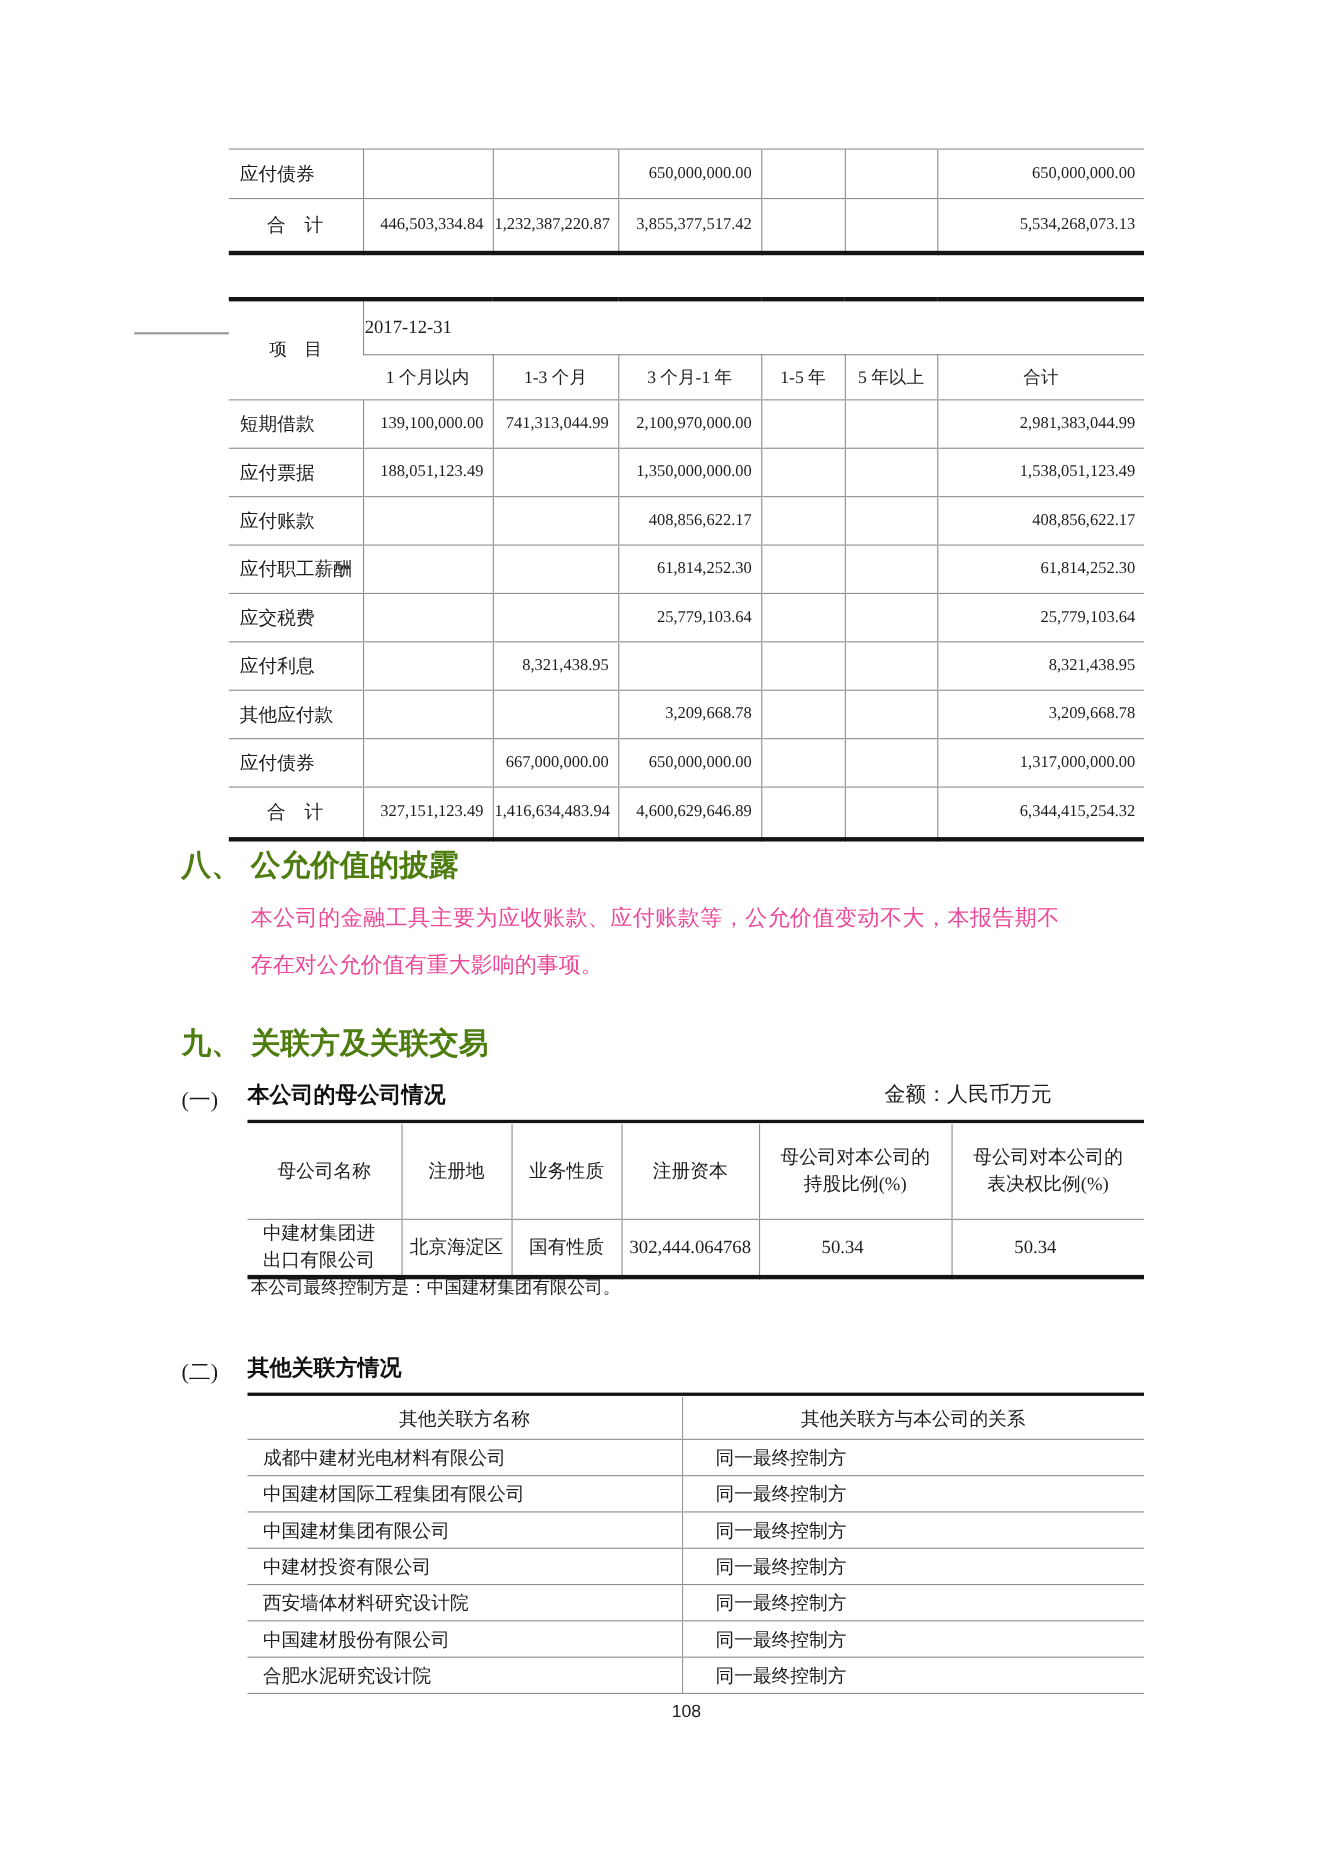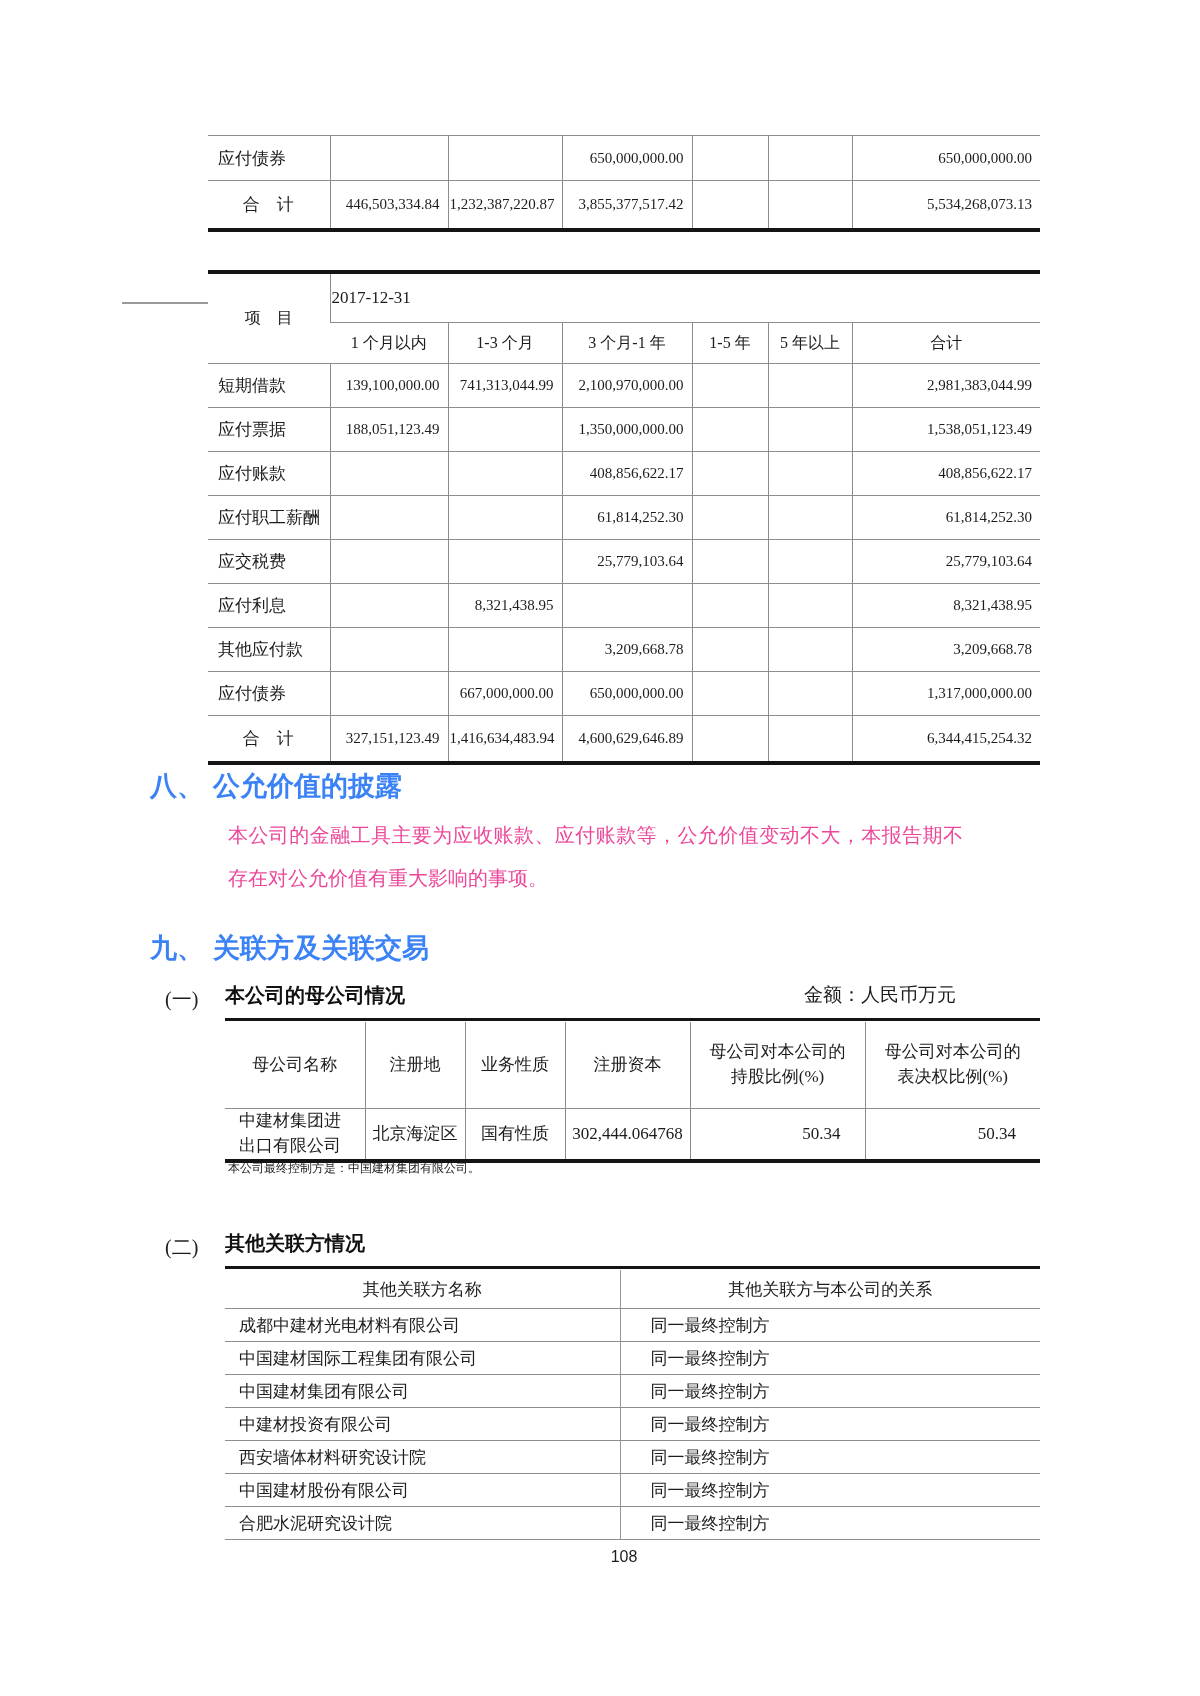--- a/index.html
+++ b/index.html
@@ -23,22 +23,22 @@
   .mtable .num{text-align:right;padding-right:8px;}
   .mtable .hc{font-size:16px;text-align:center;}
   .r-prev1 td{height:42px;}
   .r-prev2 td{height:45px;}
   .r-date td{height:46px;font-size:17px;}
   .r-period td{height:38px;}
   .r-data td{height:41px;}
   .r-total td{height:43px;}
 
   
-  .h1{position:absolute;left:150px;font-family:"Liberation Sans","DejaVu Sans",sans-serif;
-      font-weight:bold;font-size:27px;color:#3b82f6;}
+  .h1{position:absolute;left:165px;font-family:"Liberation Sans","DejaVu Sans",sans-serif;
+      font-weight:bold;font-size:27px;color:#4d7c0f;}
   .h1 .mk{display:inline-block;width:63px;}
   .para{position:absolute;left:228px;width:735px;font-size:20px;line-height:43px;
         text-align:justify;color:#ec4899;}
 
   .subhead{position:absolute;left:225px;width:815px;border-bottom:3px solid #141414;
            padding-bottom:9px;}
   .subhead .t{font-family:"Liberation Sans","DejaVu Sans",sans-serif;font-weight:bold;
               font-size:20px;color:#111;}
   .subhead .unit{float:right;font-size:19px;margin-right:84px;font-weight:normal;
                  font-family:"Liberation Serif","DejaVu Serif",serif;}
@@ -46,22 +46,22 @@
 
   
   .ptable{position:absolute;left:225px;width:815px;border-bottom:4px solid #141414;}
   .ptable td{border-left:1px solid #8d8d8d;border-bottom:1px solid #8d8d8d;
              font-size:17px;vertical-align:middle;text-align:center;line-height:1.45;}
   .ptable td:first-child{border-left:none;}
   .ptable tr:last-child td{border-bottom:none;}
   .ptable .hrow td{height:66px;}
   .ptable .drow td{height:48px;}
   .ptable .name{text-align:left;padding:0 14px;white-space:normal;}
-  .ptable .pct{text-align:right;padding-right:24px;}
-  .note{position:absolute;left:228px;font-size:12px;}
+  .ptable .pct{text-align:center;padding-right:24px;}
+  .note{position:absolute;left:228px;font-size:16px;}
 
   
   .otable{position:absolute;left:225px;width:815px;border-bottom:1px solid #8d8d8d;}
   .otable td{border-bottom:1px solid #8d8d8d;font-size:17px;vertical-align:middle;}
   .otable td.rel{border-left:1px solid #979797;}
   .otable tr:last-child td{border-bottom:none;}
   .otable .hrow td{height:36px;text-align:center;}
   .otable .drow td{height:30px;}
   .otable .drow .nm{padding-left:14px;}
   .otable .drow .rel{padding-left:30px;}

